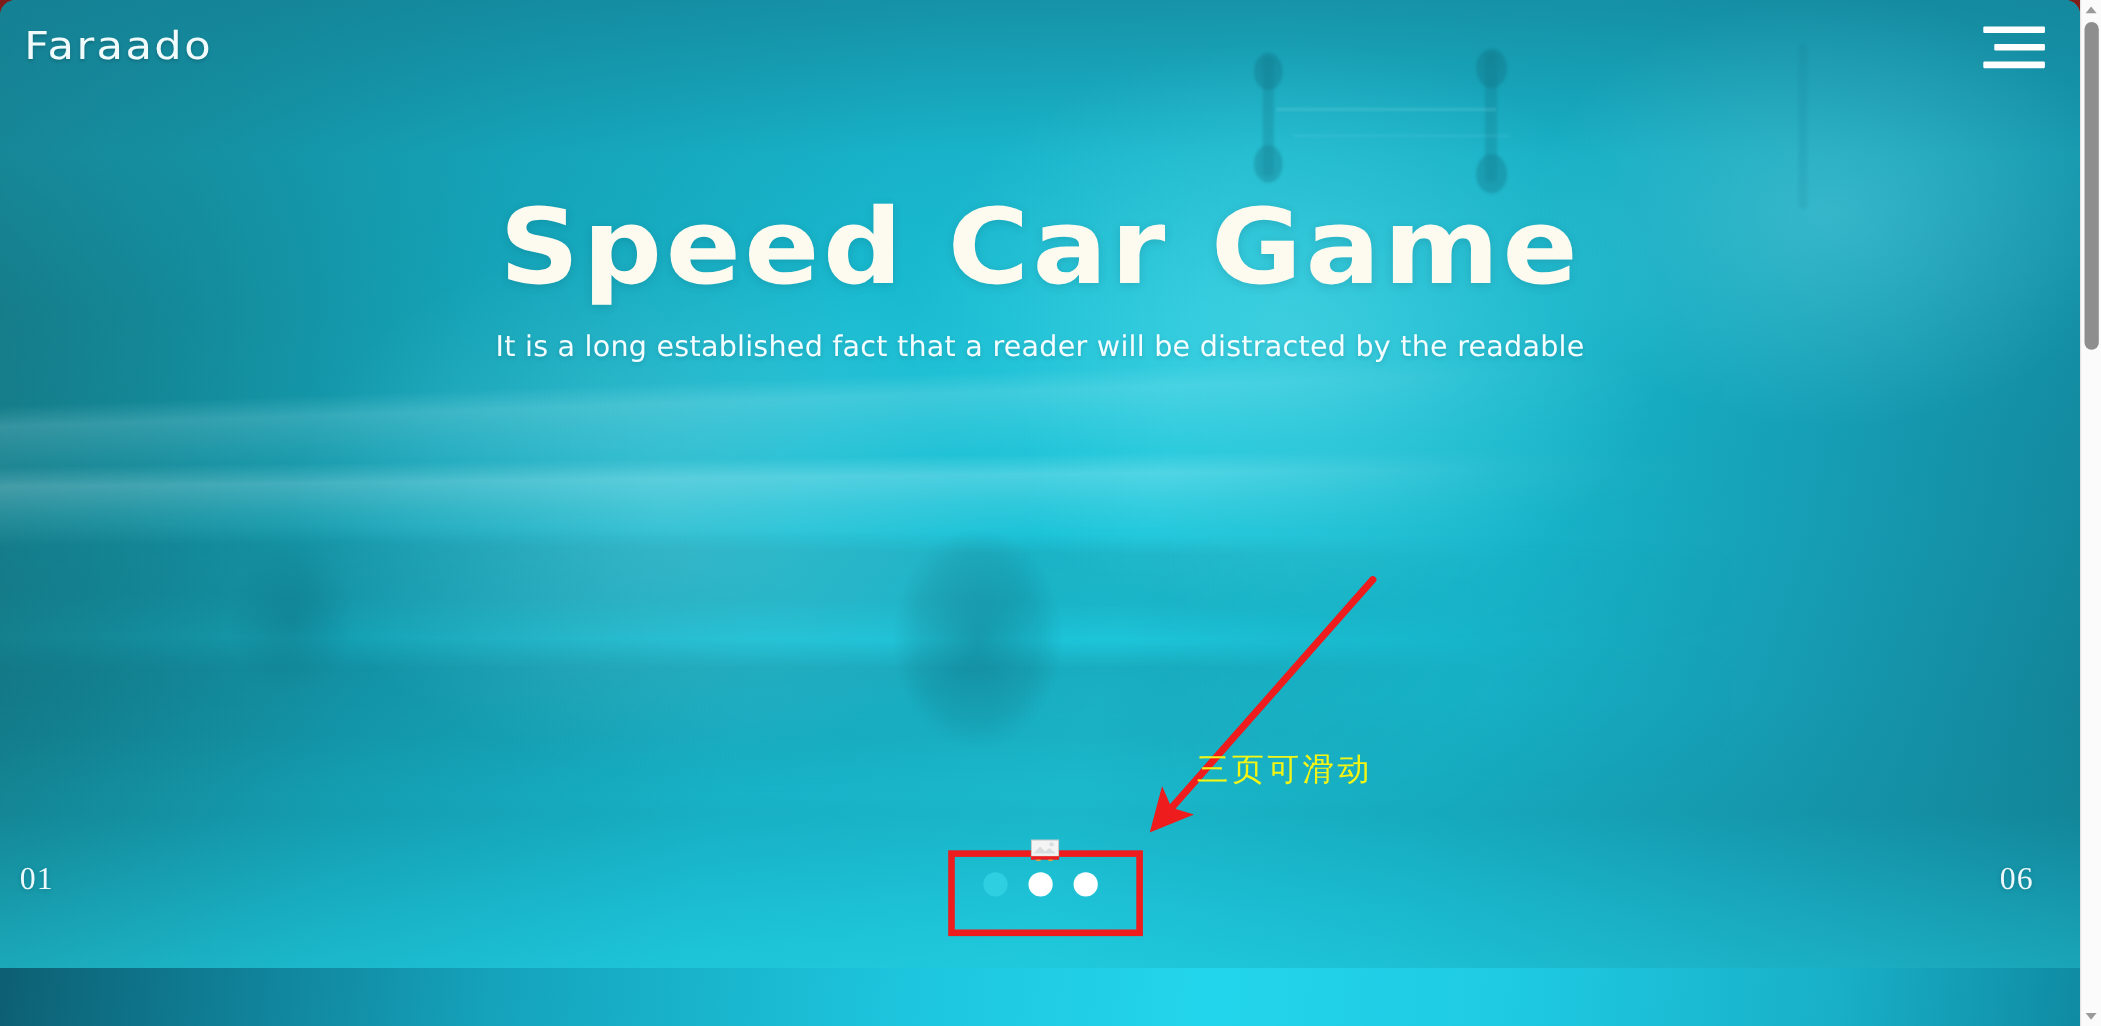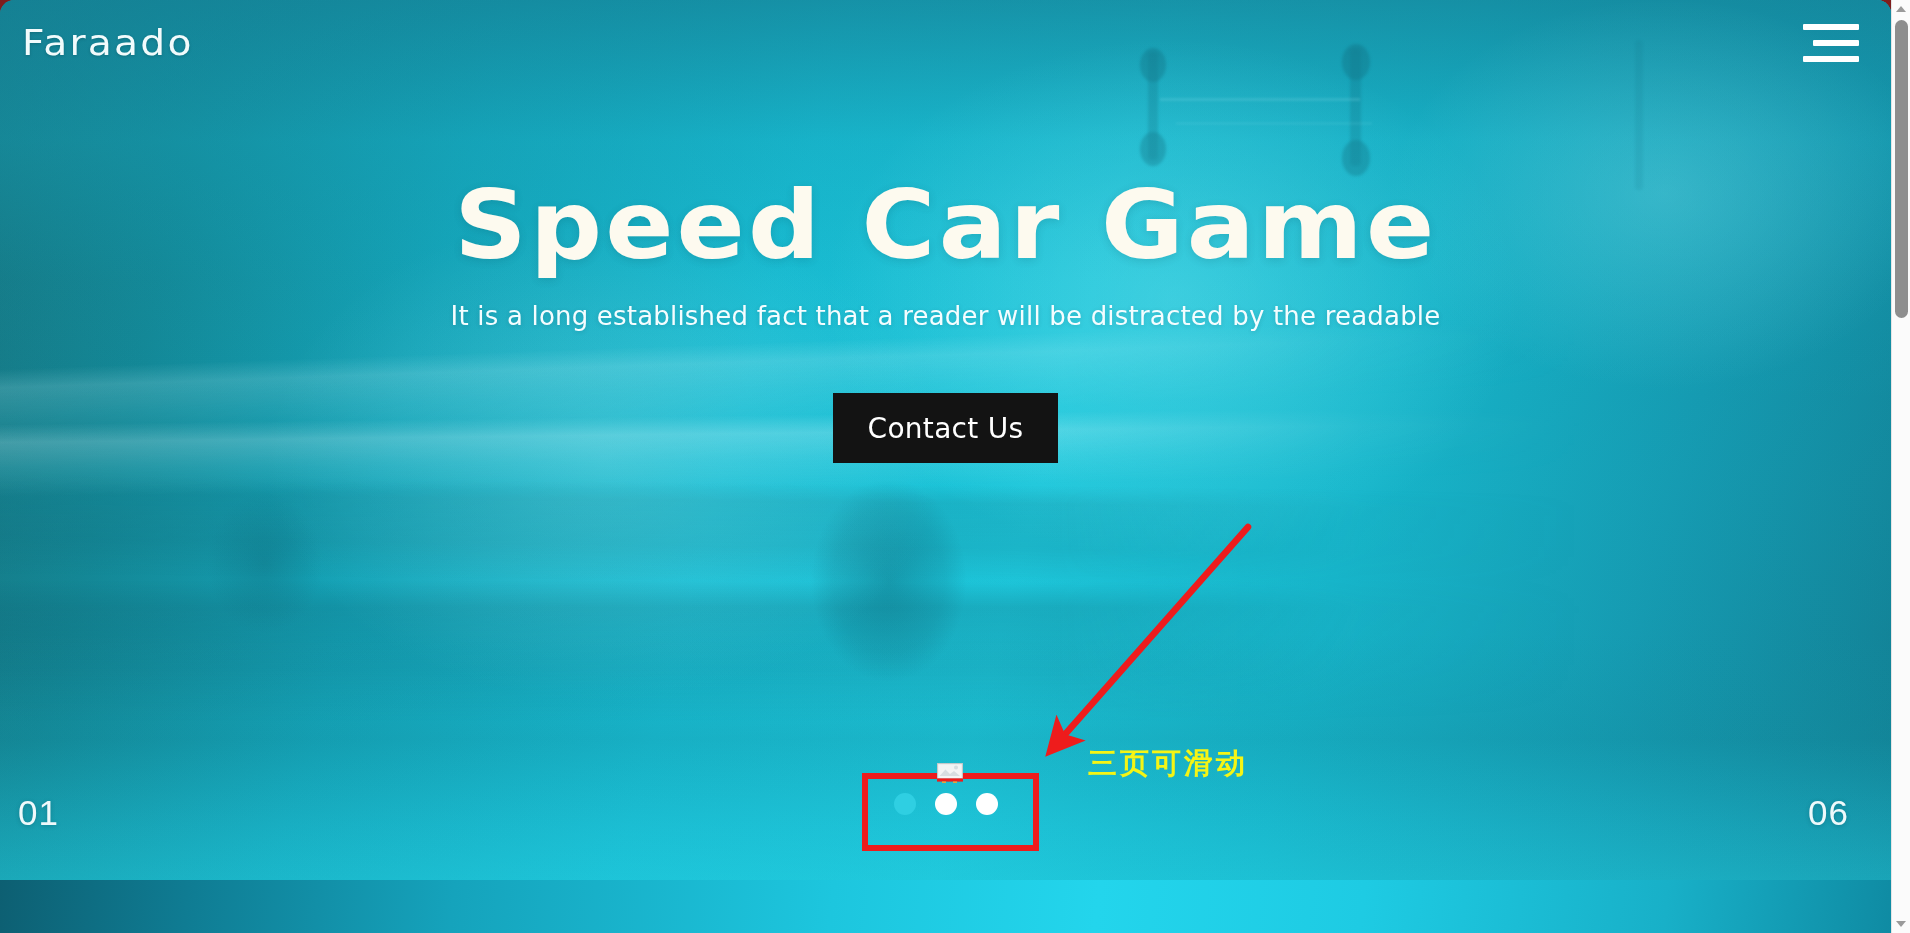--- a/index.html
+++ b/index.html
@@ -168,25 +168,25 @@
     letter-spacing:.3px;
     font-family:"DejaVu Sans", sans-serif;
     cursor:pointer;
     pointer-events:auto;
     display:flex; align-items:center; justify-content:center;
   }
 
   
   .counter {
     position:absolute;
-    bottom:47px;
+    bottom:64px;
     color:#eef9fb;
-    font-size:35px;
+    font-size:29px;
     letter-spacing:1px;
-    font-family:Liberation Sans, sans-serif;
+    font-family:Liberation Serif, serif;
     font-stretch:expanded;
     z-index:16;
     text-shadow:0 1px 4px rgba(0,50,65,.25);
     cursor:pointer;
   }
   #counter-left  { left:18px; }
   #counter-right { right:42px; }
 
   
   #pagination {
@@ -214,24 +214,24 @@
   #annot { position:absolute; inset:0; z-index:60; pointer-events:none; }
   #annot-box {
     position:absolute;
     left:862px; top:773px;
     width:177px; height:78px;
     border:6px solid #ee1c1c;
     box-sizing:border-box;
   }
   #annot-text {
     position:absolute;
-    left:1088px; top:744px;
+    left:1088px; top:680px;
     color:#f5f514;
     font-size:29px;
-    font-weight:700;
+    font-weight:400;
     letter-spacing:3px;
     font-family:"DejaVu Sans", sans-serif;
     white-space:nowrap;
   }
   #annot-arrow { position:absolute; left:0; top:0; width:1891px; height:933px; }
 
   
   #broken-img-icon {
     position:absolute;
     left:937px; top:763px;
@@ -304,21 +304,20 @@
         <div id="menu-toggle">
           <span class="bar b1"></span>
           <span class="bar b2"></span>
           <span class="bar b3"></span>
         </div>
       </header>
 
       <div id="hero-content">
         <h1 id="hero-title" style="color: rgb(253, 250, 239);">Speed Car Game</h1>
         <p id="hero-sub">It is a long established fact that a reader will be distracted by the readable</p>
-        <button id="contact-btn" style="background: rgb(19, 19, 19); color: rgb(255, 255, 255);">Contact Us</button>
       </div>
 
       <div class="counter" id="counter-left">01</div>
       <div class="counter" id="counter-right">06</div>
 
       <div id="pagination">
         <span class="dot active" style="background: rgb(47, 207, 226);"></span>
         <span class="dot idle" style="background: rgb(255, 255, 255);"></span>
         <span class="dot idle" style="background: rgb(255, 255, 255);"></span>
       </div>

